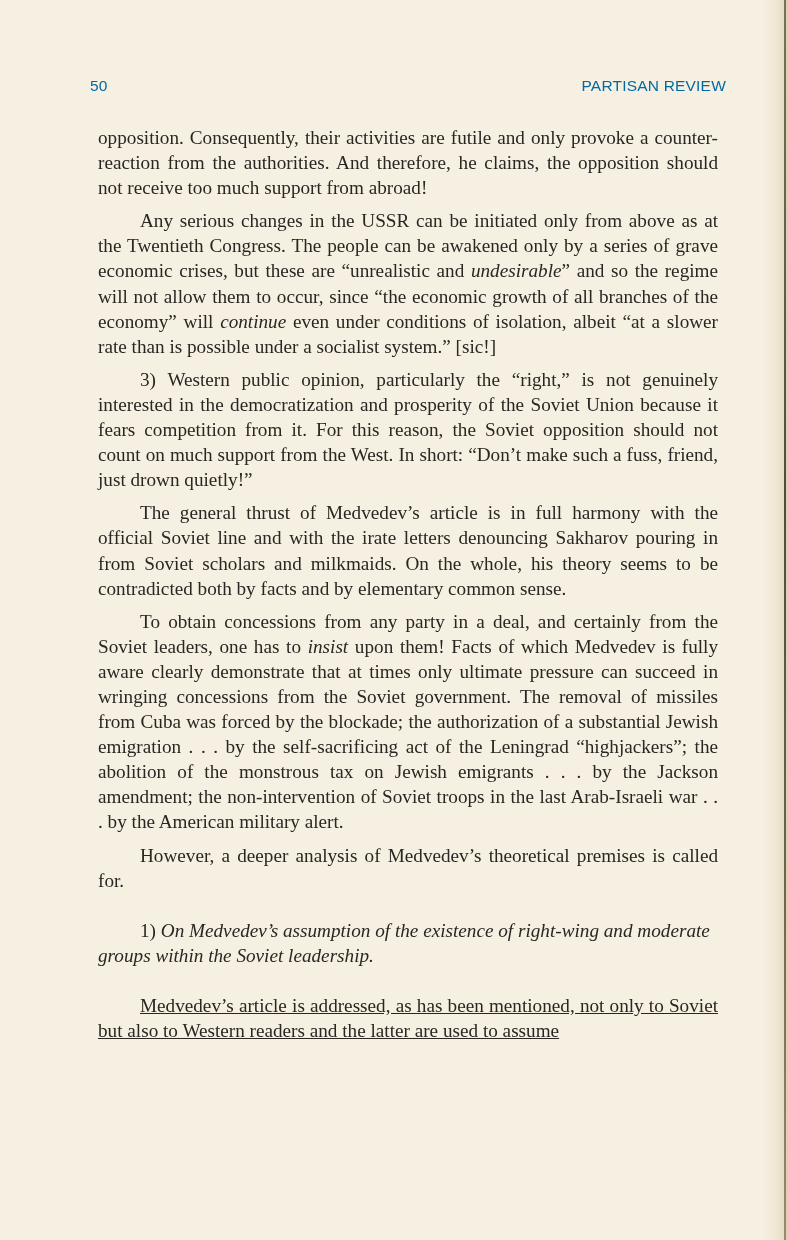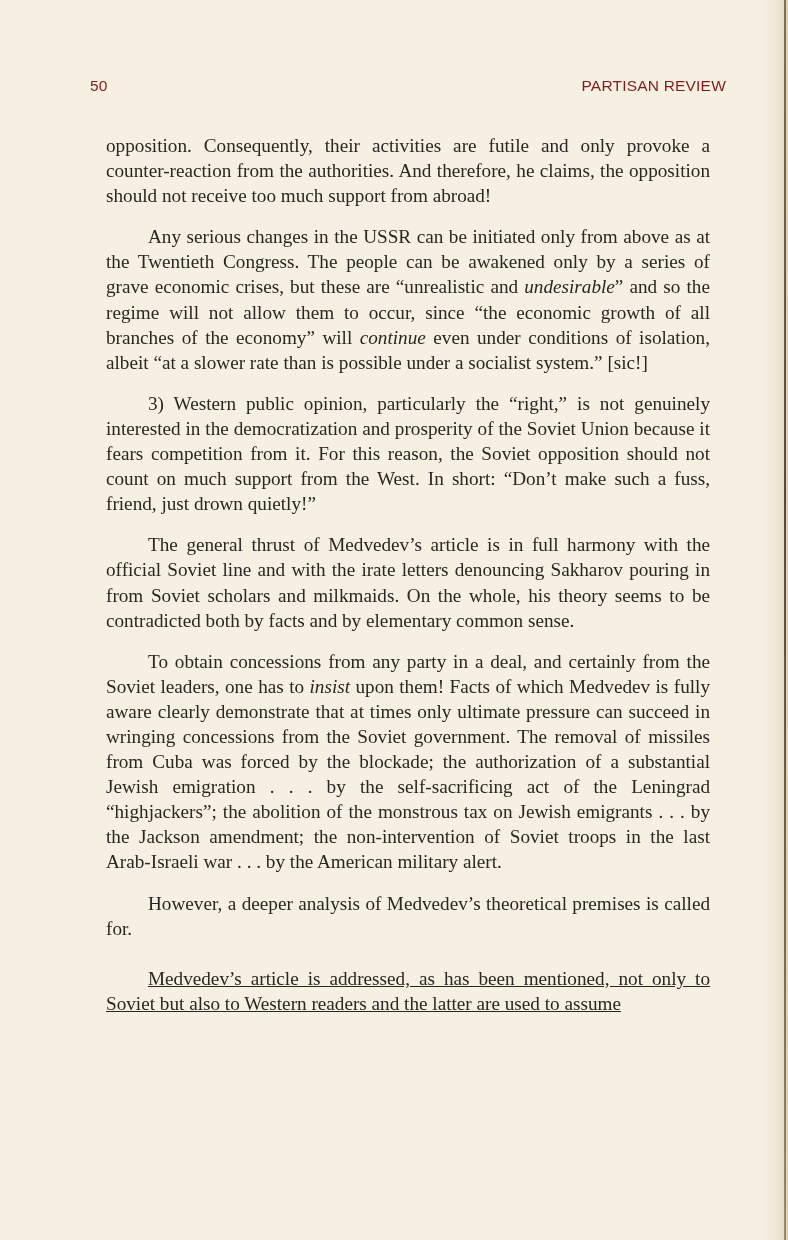--- a/index.html
+++ b/index.html
@@ -34,34 +34,34 @@
     .running-head {
       position: absolute;
       top: 77px;
       left: 90px;
       width: 636px;
       display: flex;
       justify-content: space-between;
       font-family: "Liberation Sans", sans-serif;
       font-size: 15.5px;
       letter-spacing: 0.2px;
-      color: #7f1d1d;
+      color: #0369a1;
     }
     .body-text {
       position: absolute;
       top: 117px;
       left: 90px;
       width: 636px;
       font-family: "Liberation Serif", serif;
       font-size: 19.2px;
       line-height: 25.1px;
       color: #2a2622;
     }
     .body-text p {
-      margin: 16px;
+      margin: 8px;
       text-align: justify;
       text-indent: 42px;
       hyphens: none;
     }
     .body-text p.no-indent {
       text-indent: 0;
     }
     .body-text p.heading {
       margin-top: 25px;
       text-align: left;
@@ -90,15 +90,16 @@
   <p><span>Any serious changes in the USSR can be initiated only from above as at the Twentieth Congress. The people can be awakened only by a series of grave economic crises, but these are “unrealistic and </span><em>undesirable</em><span>” and so the regime will not allow them to occur, since “the economic growth of all branches of the economy” will </span><em>continue</em><span> even under conditions of isolation, albeit “at a slower rate than is possible under a socialist system.” [sic!]</span></p>
 
   <p>3) Western public opinion, particularly the “right,” is not genuinely interested in the democratization and prosperity of the Soviet Union because it fears competition from it. For this reason, the Soviet opposition should not count on much support from the West. In short: “Don’t make such a fuss, friend, just drown quietly!”</p>
 
   <p>The general thrust of Medvedev’s article is in full harmony with the official Soviet line and with the irate letters denouncing Sakharov pouring in from Soviet scholars and milkmaids. On the whole, his theory seems to be contradicted both by facts and by elementary common sense.</p>
 
   <p><span>To obtain concessions from any party in a deal, and certainly from the Soviet leaders, one has to </span><em>insist</em><span> upon them! Facts of which Medvedev is fully aware clearly demonstrate that at times only ultimate pressure can succeed in wringing concessions from the Soviet government. The removal of missiles from Cuba was forced by the blockade; the authorization of a substantial Jewish emigration . . . by the self-sacrificing act of the Leningrad “highjackers”; the abolition of the monstrous tax on Jewish emigrants . . . by the Jackson amendment; the non-intervention of Soviet troops in the last Arab-Israeli war . . . by the American military alert.</span></p>
 
   <p>However, a deeper analysis of Medvedev’s theoretical premises is called for.</p>
 
+  <p class="heading"><span>1) </span><em>On Medvedev’s assumption of the existence of right-wing and moderate groups within the Soviet leadership.</em></p>
 
   <p class="after-heading">Medvedev’s article is addressed, as has been mentioned, not only to Soviet but also to Western readers and the latter are used to assume</p>
 </div>
 
 </body></html>

